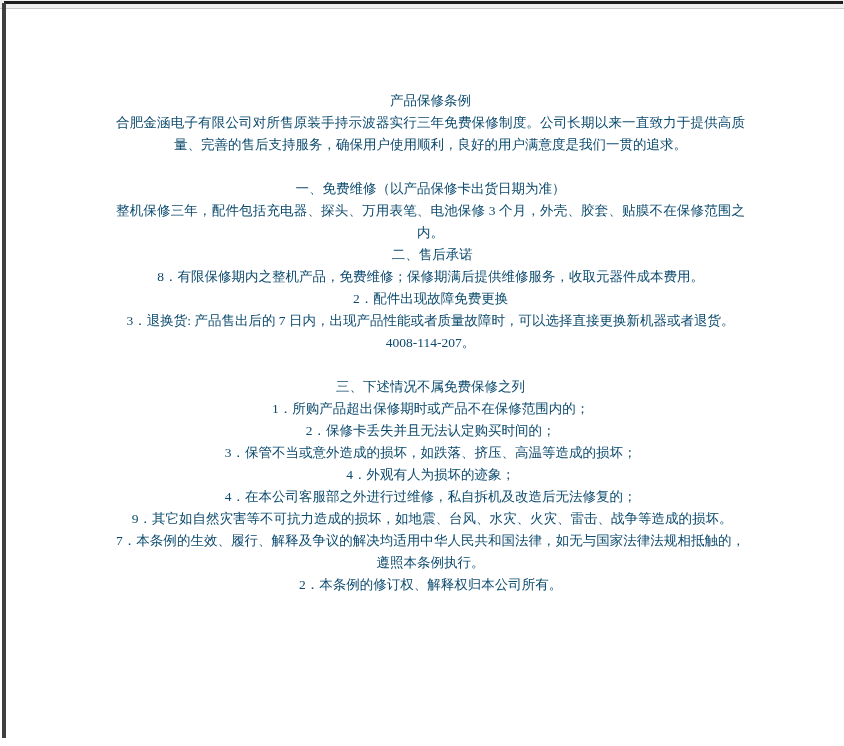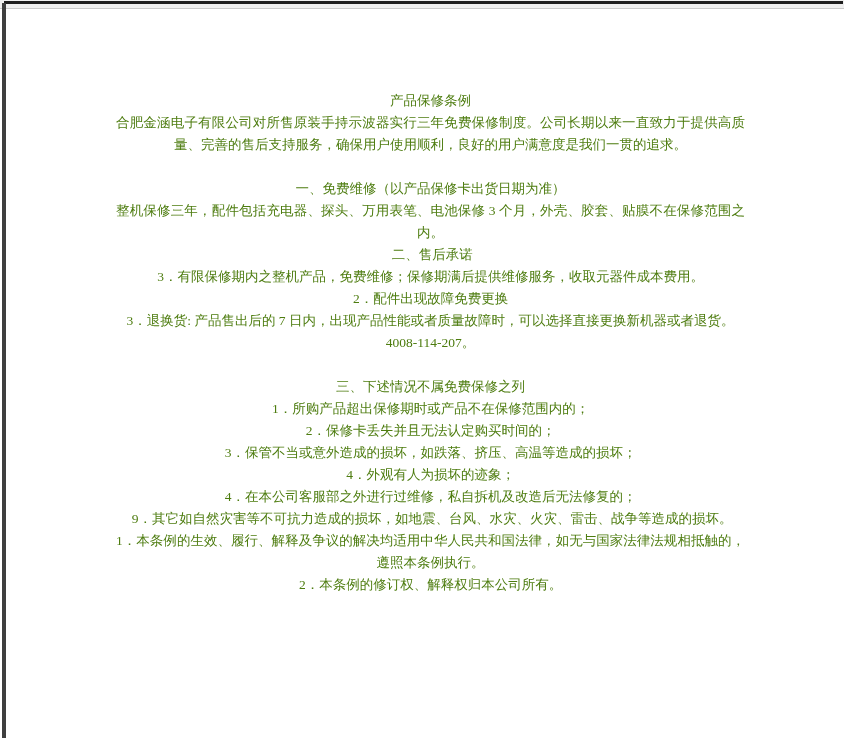--- a/index.html
+++ b/index.html
@@ -57,38 +57,38 @@
     text-align: center;
   }
 </style>
 </head>
 <body>
 
 <div class="viewport">
   <div class="top-strip" style="background: rgb(239, 239, 239); border-bottom-color: rgb(201, 201, 201);"></div>
   <div class="top-bar" style="background: rgb(30, 30, 30);"></div>
   <div class="left-bar" style="background: rgb(63, 63, 63);"></div>
-  <div class="content" style="color: #4d7c0f;">
+  <div class="content" style="color: #0c4a6e;">
       <div class="line title">产品保修条例</div>
       <div class="line justify">合肥金涵电子有限公司对所售原装手持示波器实行三年免费保修制度。公司长期以来一直致力于提供高质</div>
       <div class="line left">量、完善的售后支持服务，确保用户使用顺利，良好的用户满意度是我们一贯的追求。</div>
       <div class="line blank"></div>
       <div class="line left">一、免费维修（以产品保修卡出货日期为准）</div>
       <div class="line justify">整机保修三年，配件包括充电器、探头、万用表笔、电池保修 3 个月，外壳、胶套、贴膜不在保修范围之</div>
       <div class="line left">内。</div>
       <div class="line left"> 二、售后承诺</div>
-      <div class="line left">3．有限保修期内之整机产品，免费维修；保修期满后提供维修服务，收取元器件成本费用。</div>
+      <div class="line left">8．有限保修期内之整机产品，免费维修；保修期满后提供维修服务，收取元器件成本费用。</div>
       <div class="line left">2．配件出现故障免费更换</div>
       <div class="line left">3．退换货: 产品售出后的 7 日内，出现产品性能或者质量故障时，可以选择直接更换新机器或者退货。</div>
       <div class="line left">4008-114-207。</div>
       <div class="line blank"></div>
       <div class="line left">三、下述情况不属免费保修之列</div>
       <div class="line left">1．所购产品超出保修期时或产品不在保修范围内的；</div>
       <div class="line left">2．保修卡丢失并且无法认定购买时间的；</div>
       <div class="line left">3．保管不当或意外造成的损坏，如跌落、挤压、高温等造成的损坏；</div>
       <div class="line left">4．外观有人为损坏的迹象；</div>
       <div class="line left">4．在本公司客服部之外进行过维修，私自拆机及改造后无法修复的；</div>
       <div class="line left"> 9．其它如自然灾害等不可抗力造成的损坏，如地震、台风、水灾、火灾、雷击、战争等造成的损坏。</div>
-      <div class="line justify">1．本条例的生效、履行、解释及争议的解决均适用中华人民共和国法律，如无与国家法律法规相抵触的，</div>
+      <div class="line justify">7．本条例的生效、履行、解释及争议的解决均适用中华人民共和国法律，如无与国家法律法规相抵触的，</div>
       <div class="line left">遵照本条例执行。</div>
       <div class="line left">2．本条例的修订权、解释权归本公司所有。</div>
     </div>
 </div>
 
 </body></html>

